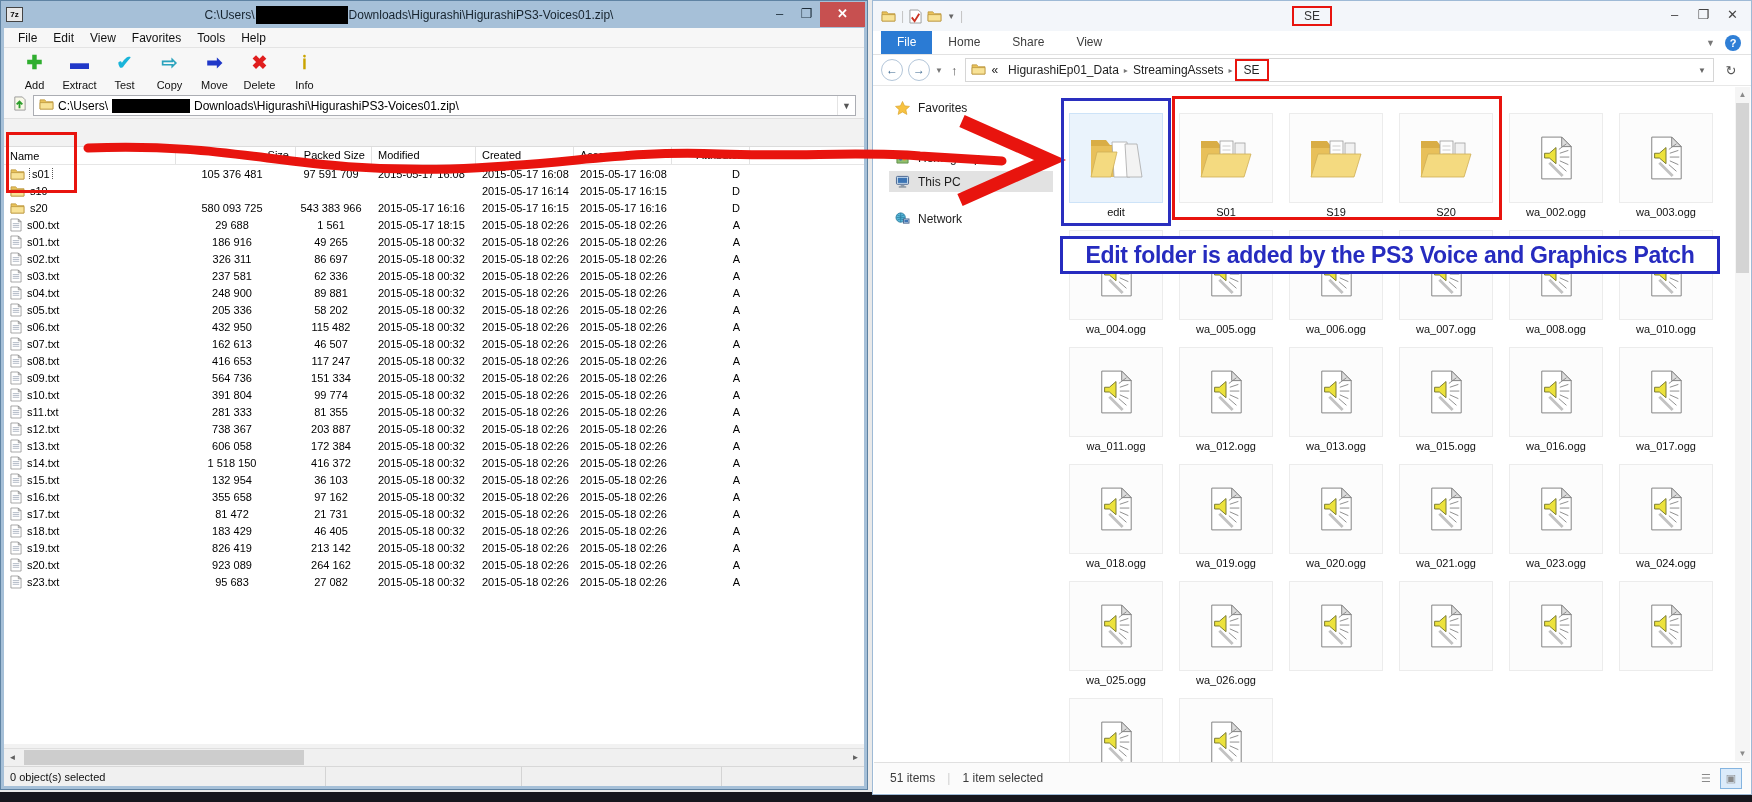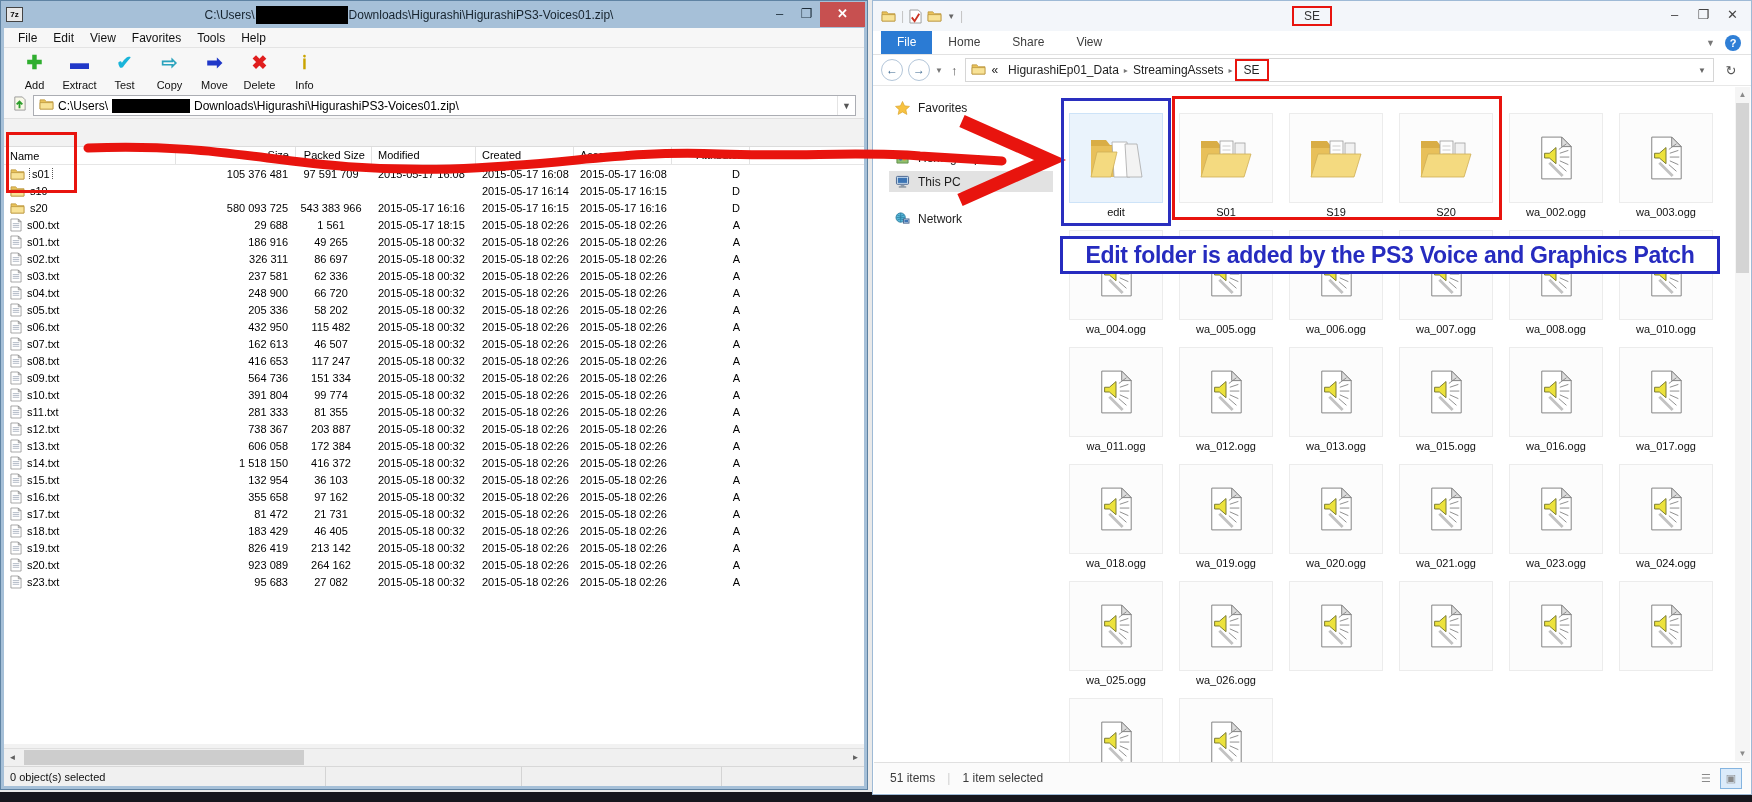--- a/index.html
+++ b/index.html
@@ -26,21 +26,21 @@
   .zaddr { height:26px; display:flex; align-items:center; gap:6px; padding:0 8px; background:#f7f7f7; border-bottom:1px solid #e0e0e0; }
   .zcombo { flex:1; height:21px; background:#fff; border:1px solid #abadb3; display:flex; align-items:center; font-size:12px; padding-left:5px; gap:4px; white-space:nowrap; }
   .redact2 { display:inline-block; width:78px; height:14px; background:#000; }
   .zcombo .drop { margin-left:auto; align-self:stretch; width:18px; text-align:center; color:#555; font-size:9px; line-height:20px; border-left:1px solid #e4e4e4; }
   .zlist { position:absolute; top:118px; left:0; right:0; bottom:42px; background:#fff; border-top:1px solid #dcdcdc; overflow:hidden; }
   .zhead { display:flex; height:18px; background:#fff; border-bottom:1px solid #e6e6e6; font-size:11px; color:#000; }
   .zhead .hc { padding:2px 6px; border-right:1px solid #e2e2e2; white-space:nowrap; }
   .zrow { display:flex; height:17px; align-items:center; font-size:11px; color:#000; }
   .zrow .c, .zhead .hc { overflow:hidden; flex-shrink:0; }
   .c0 { width:172px; display:flex; align-items:center; gap:5px; padding-left:6px; }
-  .c1 { width:120px; text-align:right; padding-right:8px; }
+  .c1 { width:120px; text-align:center; padding-right:8px; }
   .c2 { width:76px;  text-align:center; padding-right:6px; }
   .c3 { width:104px; padding-left:6px; }
   .c4 { width:98px;  padding-left:6px; }
   .c5 { width:98px;  padding-left:6px; }
   .c6 { width:78px;  text-align:right; padding-right:10px; }
   .zhead .c1,.zhead .c2,.zhead .c6 { text-align:right; }
   .fname.focused { outline:1px dotted #555; padding:0 2px; }
   .zhscroll { position:absolute; left:0; right:0; bottom:20px; height:18px; background:#f0f0f0; border-top:1px solid #e0e0e0; }
   .harrow { position:absolute; top:0; width:17px; height:17px; text-align:center; line-height:17px; font-size:8px; color:#606060; }
   .hthumb { position:absolute; left:20px; top:1px; width:280px; height:15px; background:#cdcdcd; }
@@ -317,21 +317,21 @@
                     <g stroke="#9aa6b5" stroke-width="0.8">
                       <line x1="3" y1="6" x2="10" y2="6"></line>
                       <line x1="3" y1="8" x2="10" y2="8"></line>
                       <line x1="3" y1="10" x2="10" y2="10"></line>
                     </g>
                   </svg>
 </span>
                 <span class="fname">s04.txt</span>
               </div>
               <div class="c c1">248 900</div>
-              <div class="c c2">66 720</div>
+              <div class="c c2">89 881</div>
               <div class="c c3">2015-05-18 00:32</div>
               <div class="c c4">2015-05-18 02:26</div>
               <div class="c c5">2015-05-18 02:26</div>
               <div class="c c6">A</div>
             </div>
             <div class="zrow">
               <div class="c c0">
                 <span style="display: inline-flex; align-items: center;">
   <svg viewBox="0 0 13 15" width="12" height="14">
                     <path d="M1 1 h8 l3 3 v10 H1 z" fill="#fff" stroke="#8a8a8a" stroke-width="0.8"></path>

